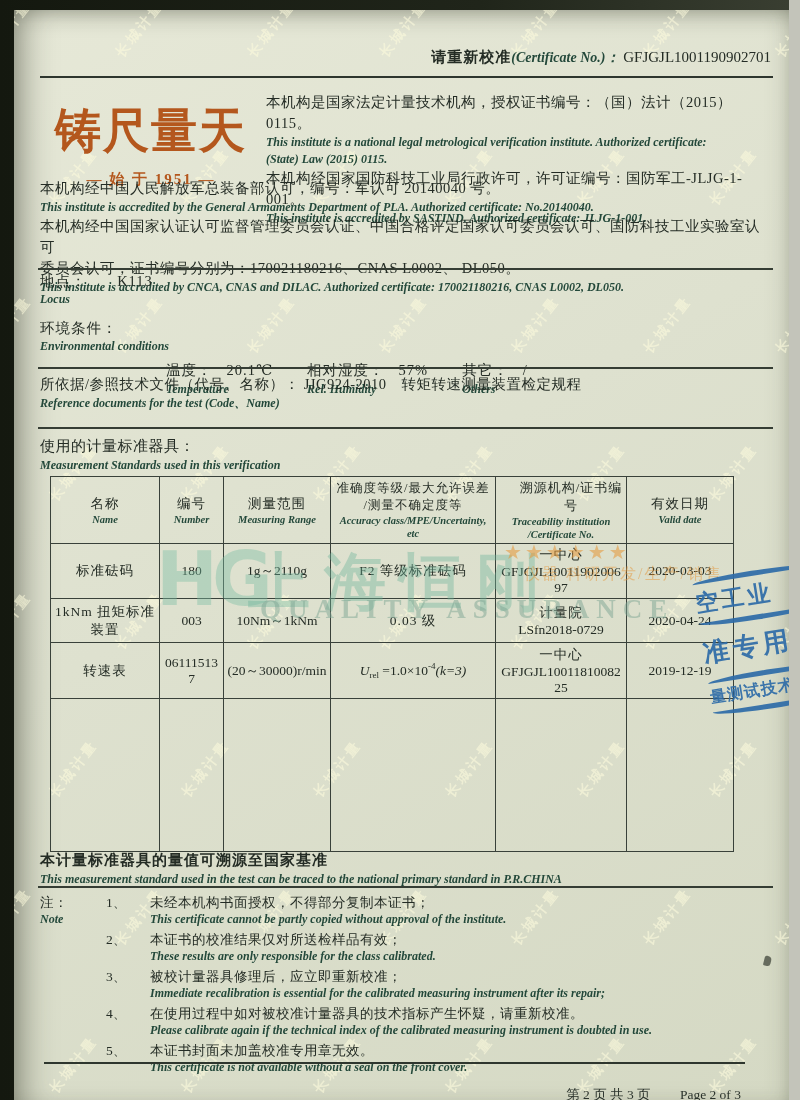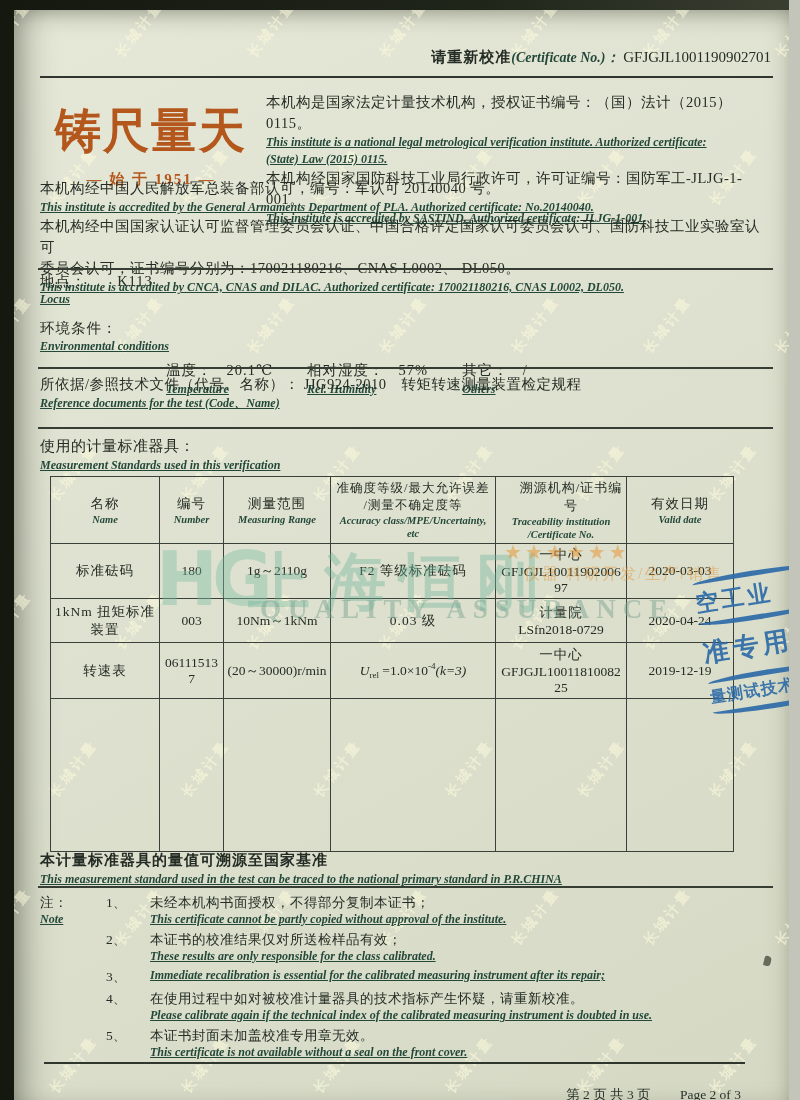--- a/index.html
+++ b/index.html
@@ -24,21 +24,21 @@
   .cert-row .lbl-zh{font-weight:bold;letter-spacing:1px;}
   .cert-underline{position:absolute;top:66px;left:26px;right:16px;border-top:2px solid #2e362e;}
   
   .hdr{position:absolute;top:82px;left:28px;right:16px;display:flex;}
   .logo-box{width:218px;flex:0 0 218px;text-align:center;padding-top:8px;}
   .logo-title{font-size:46px;font-weight:bold;color:#b4571d;letter-spacing:2px;
               font-family:"DejaVu Serif",serif;transform:scaleY(1.05);}
   .logo-sub{font-size:15px;color:#b4571d;font-weight:bold;margin-top:8px;letter-spacing:2px;}
   .intro{flex:1;padding-left:6px;}
   .line-zh{font-size:14.5px;line-height:21px;letter-spacing:.5px;}
-  .line-en{font-size:12px;line-height:17px;text-decoration:underline;}
+  .line-en{font-size:12px;line-height:17px;}
   
   .para2{position:absolute;top:168px;left:26px;right:16px;}
   
   .locus{position:absolute;top:262px;left:26px;right:16px;}
   .kv{font-size:14.5px;letter-spacing:1px;}
   .env-row{margin-top:6px;margin-left:126px;display:flex;}
   .env-item{margin-right:34px;}
   .env-item .val{margin-left:14px;}
   .env-item .line-en{margin-top:1px;}
   
@@ -341,20 +341,21 @@
       <div class="note-item indent">
         <div class="note-num zh">2、</div>
         <div>
           <div class="line-zh zh">本证书的校准结果仅对所送检样品有效；</div>
           <div class="line-en en">These results are only responsible for the class calibrated.</div>
         </div>
       </div>
       <div class="note-item indent">
         <div class="note-num zh">3、</div>
         <div>
+          <div class="line-zh zh">被校计量器具修理后，应立即重新校准；</div>
           <div class="line-en en">Immediate recalibration is essential for the calibrated measuring instrument after its repair;</div>
         </div>
       </div>
       <div class="note-item indent">
         <div class="note-num zh">4、</div>
         <div>
           <div class="line-zh zh">在使用过程中如对被校准计量器具的技术指标产生怀疑，请重新校准。</div>
           <div class="line-en en">Please calibrate again if the technical index of the calibrated measuring instrument is doubted in use.</div>
         </div>
       </div>

